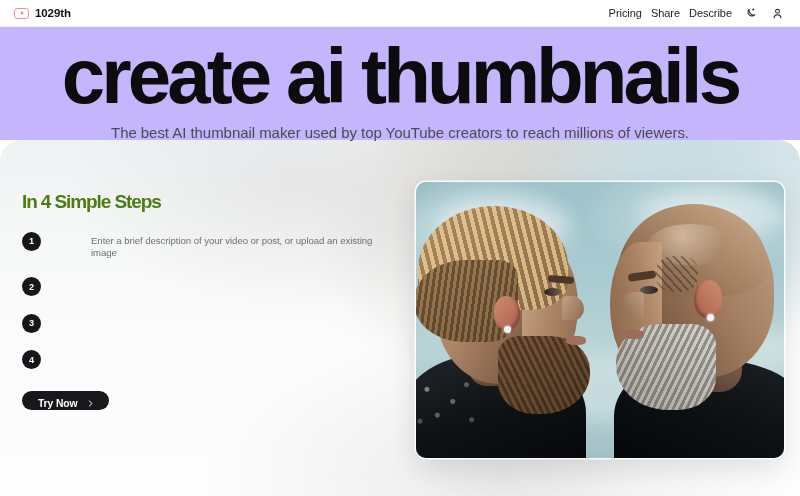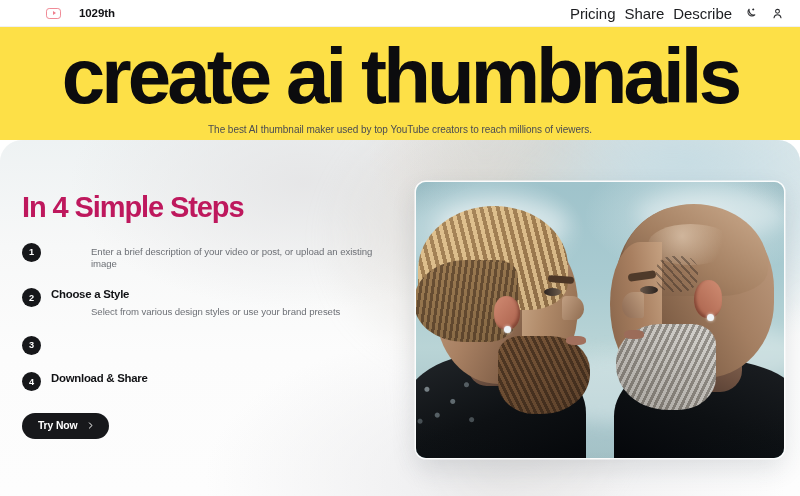--- a/index.html
+++ b/index.html
@@ -14,71 +14,71 @@
   
   .header {
     position:absolute; top:0; left:0;
     width:800px; height:27px;
     display:flex; align-items:center; justify-content:space-between;
     padding:0 14px;
     background:#ffffff;
     border-bottom:1px solid #f0f0f2;
     z-index:40;
   }
-  .brand { display:flex; align-items:center; gap:18px;margin-left:32px; }
+  .brand { display:flex; align-items:center; gap:6px; }
   .logo-mark {
     width:15px; height:11px; border-radius:3.2px;
     border:1.3px solid #f08a96;
     display:flex; align-items:center; justify-content:center;
     background:#fff;
   }
   .logo-mark .tri {
     width:0; height:0;
     border-left:3.4px solid #ef7f8d;
     border-top:2.3px solid transparent;
     border-bottom:2.3px solid transparent;
     margin-left:1px;
   }
   .brand-name {
     font-size:11.5px; font-weight:bold; color:#111215;
     letter-spacing:-.1px;
   }
   .nav { display:flex; align-items:center; gap:9px; }
   .nav-link {
-    font-size:15px; color:#1c1d20; text-decoration:none;
+    font-size:11px; color:#1c1d20; text-decoration:none;
     letter-spacing:-.05px;
   }
   .icon-btn {
     width:17px; height:17px; border-radius:50%;
     display:flex; align-items:center; justify-content:center;
     margin-left:1px;
   }
   .icon-btn svg { display:block; }
 
   
   .hero {
     position:absolute; top:27px; left:0;
     width:800px; height:113px;
-    background:#fde047;
+    background:#c4b5fd;
     display:flex; flex-direction:column;
     align-items:center; justify-content:flex-start;
     z-index:30;
   }
   .hero-title {
     margin-top:10px;
     font-size:78px;
     font-weight:bold;
     letter-spacing:-3.9px;
     color:#0c0c0e;
     line-height:1.02;
     white-space:nowrap;
   }
   .hero-sub {
     margin-top:7px;
-    font-size:10px;
+    font-size:15px;
     color:#4a4c52;
     letter-spacing:-.05px;
   }
 
   
   .panel {
     position:absolute; top:140px; left:0;
     width:800px; height:356px;
     border-top-left-radius:22px;
     border-top-right-radius:22px;
@@ -111,22 +111,22 @@
     filter:blur(6px);
   }
 
   
   .left-col {
     position:absolute; left:22px; top:192px;
     width:360px;
     z-index:20;
   }
   .steps-heading {
-    font-size:29px; font-weight:bold;
-    color:#be185d; letter-spacing:-1.1px;
+    font-size:19px; font-weight:bold;
+    color:#4d7c0f; letter-spacing:-1.1px;
     line-height:1.1;
   }
   .steps { margin-top:18px; display:flex; flex-direction:column; gap:16.5px; }
   .step { display:flex; align-items:flex-start; gap:10px; }
   .step-badge {
     flex:0 0 auto;
     width:19px; height:19px; border-radius:50%;
     background:#16171a; color:#ffffff;
     font-size:9.2px; font-weight:bold;
     display:flex; align-items:center; justify-content:center;
@@ -142,21 +142,21 @@
     margin-top:4px;
     font-size:9.6px; color:#6d7076;
     letter-spacing:-.05px; line-height:1.3;margin-left:40px;
   }
 
   .cta {
     margin-top:22px;
     display:inline-flex; align-items:center; gap:9px;
     background:#17181b; color:#ffffff;
     border:none; border-radius:16px;
-    padding:7px 14px 8px 16px;
+    padding:7px 14px 1px 16px;
     font-family:"Liberation Sans", sans-serif;
     font-size:10.4px; font-weight:bold;
     letter-spacing:-.15px;
     cursor:pointer;
   }
   .cta .chev { display:flex; align-items:center; }
 
   
   .image-card {
     position:absolute;
@@ -398,32 +398,27 @@
 
   <div class="steps">
     <div class="step">
       <span class="step-badge">1</span>
       <div class="step-body">
         <div class="step-desc">Enter a brief description of your video or post, or upload an existing image</div>
       </div>
     </div>
     <div class="step">
       <span class="step-badge">2</span>
-      <div class="step-body">
-        <div class="step-title">Choose a Style</div>
-        <div class="step-desc">Select from various design styles or use your brand presets</div>
-      </div>
     </div>
     <div class="step">
       <span class="step-badge">3</span>
     </div>
     <div class="step">
       <span class="step-badge">4</span>
       <div class="step-body">
-        <div class="step-title">Download &amp; Share</div>
       </div>
     </div>
   </div>
 
   <button class="cta">
     <span>Try Now</span>
     <span class="chev">
       <svg width="9" height="9" viewBox="0 0 24 24" fill="none" stroke="#ffffff" stroke-width="2.6" stroke-linecap="round" stroke-linejoin="round">
         <path d="M9 5l7 7-7 7"></path>
       </svg>

